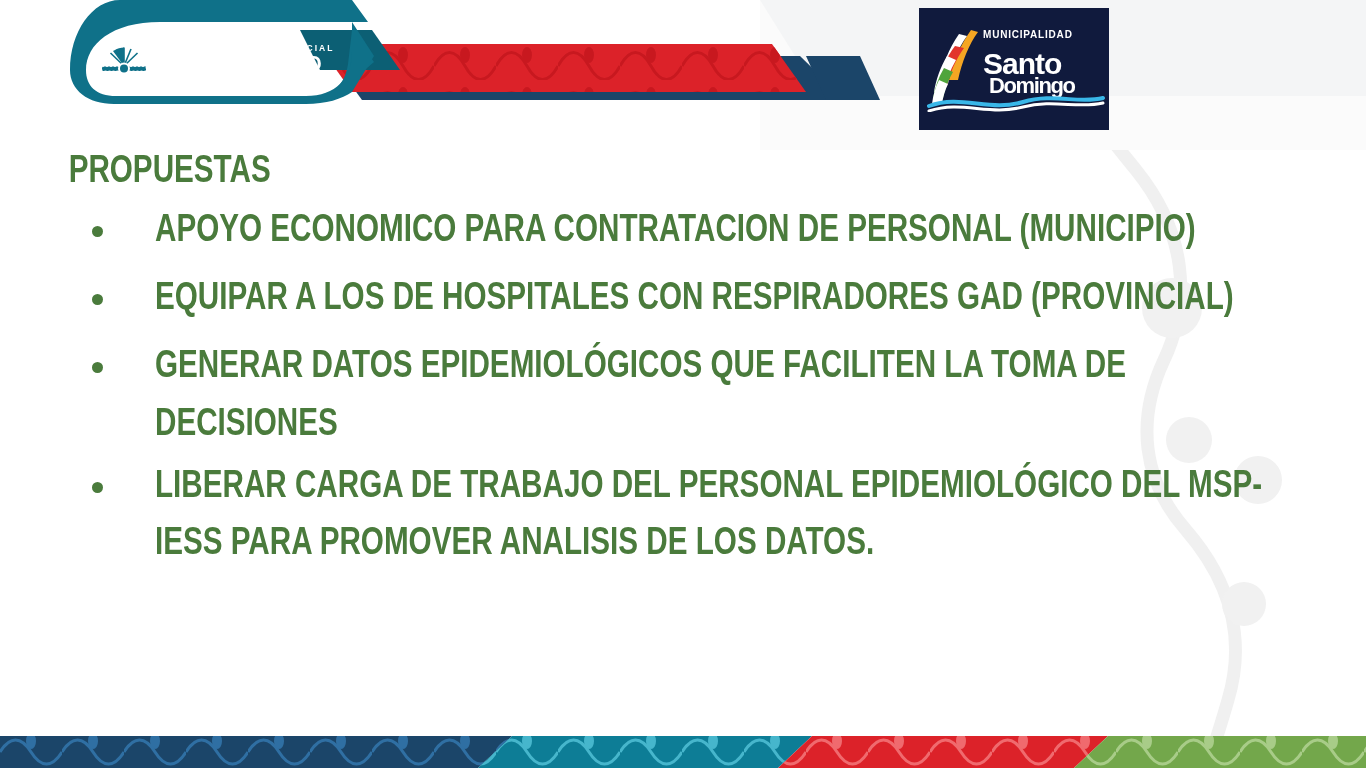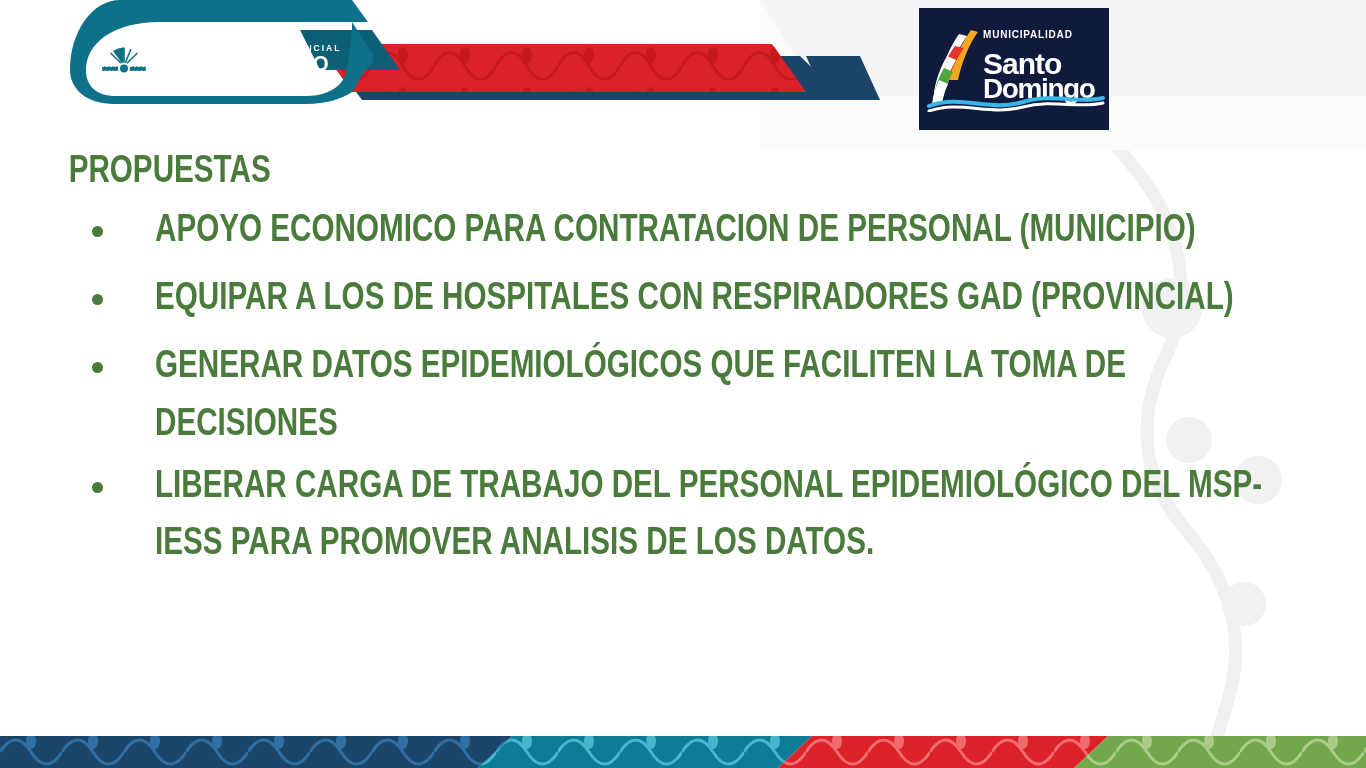--- a/index.html
+++ b/index.html
@@ -34,21 +34,20 @@
     width:1366px;height:150px;
     z-index:2;
   }
   .header svg{display:block;}
 
   .gad-logo{
     position:absolute;
     top:42px;left:100px;
     display:flex;
     align-items:center;
-    gap:7px;
     z-index:4;
   }
   .gad-emblem{
     width:48px;height:48px;
     flex:0 0 48px;
   }
   .gad-words{
     display:flex;
     flex-direction:column;
     line-height:1;
@@ -115,25 +114,26 @@
     color:#ffffff;
   }
   .muni-l1{
     font-size:30px;
     font-weight:bold;
     letter-spacing:-1px;
     margin-top:9px;
     color:#ffffff;
   }
   .muni-l2{
-    font-size:28px;
+    font-size:22px;
     font-weight:bold;
     letter-spacing:-1.4px;
     margin-top:-4px;
     color:#ffffff;
+    margin-left:6px;
   }
   .muni-wave{
     position:absolute;
     left:8px;bottom:18px;
     width:178px;height:22px;
   }
 
   
   .content{
     position:absolute;

